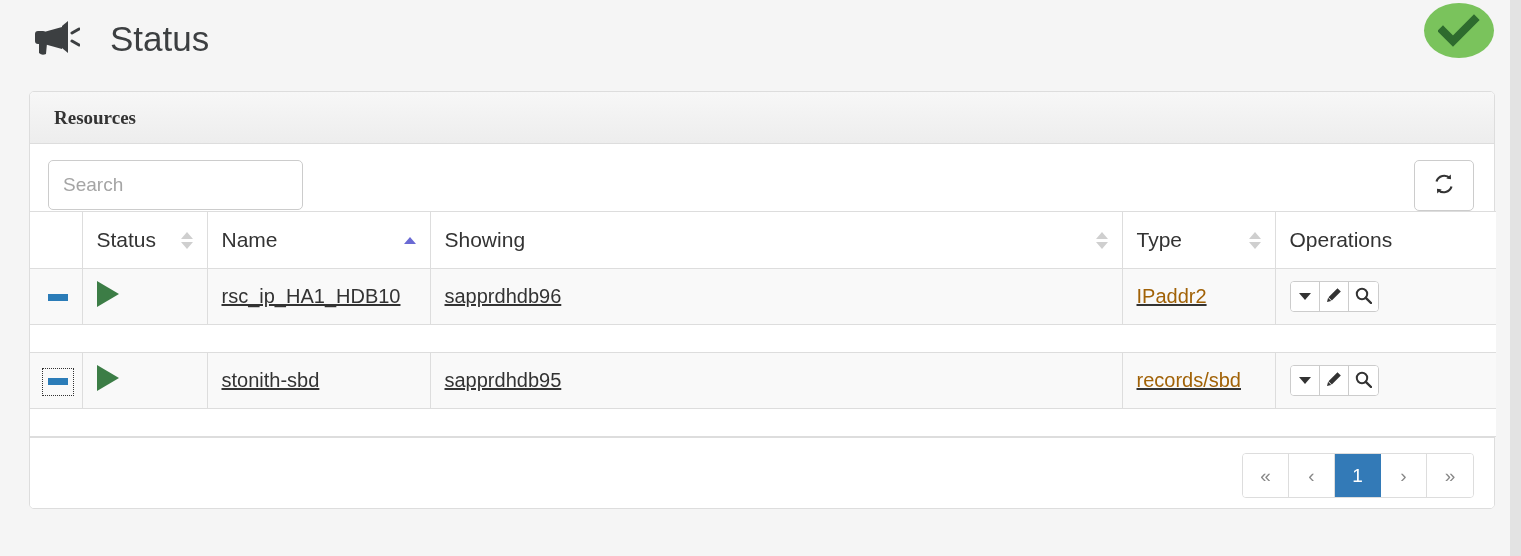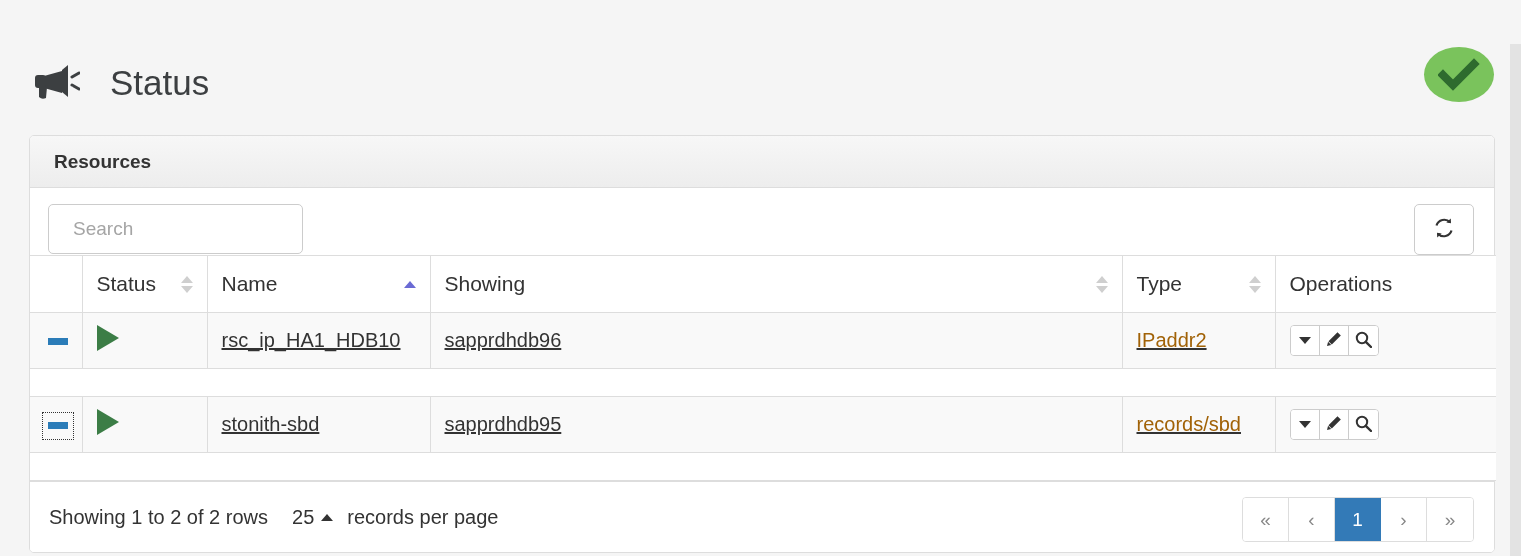--- a/index.html
+++ b/index.html
@@ -8,21 +8,20 @@
     width: 1521px; height: 556px;
     background: #f5f5f5;
     font-family: "Liberation Sans", sans-serif;
     color: #333;
     overflow: hidden;
   }
   .page {
     position: relative;
     width: 1521px; height: 447px;
     background: #f5f5f5;
-    margin-top: 44px;
   }
 
   
   .page-header {
     position: absolute;
     left: 0; top: 0;
     width: 1511px; height: 76px;
     display: flex;
     align-items: center;
     padding-left: 30px;
@@ -60,40 +59,41 @@
     border-radius: 5px;
   }
   .panel-heading {
     height: 52px;
     background: linear-gradient(to bottom, #f7f7f7 0%, #ededed 100%);
     border-bottom: 1px solid #dddddd;
     border-radius: 4px 4px 0 0;
     display: flex;
     align-items: center;
     padding-left: 24px;
+    font-family: Liberation Serif, serif;
   }
   .panel-title {
     font-size: 19px;
     font-weight: bold;
     color: #333333;
   }
   .panel-body { padding: 0; }
 
   
   .toolbar {
     position: relative;
     height: 67px;
     padding: 16px 20px 0 18px;
   }
   .search-input {
     width: 255px;
     height: 50px;
     border: 1px solid #cccccc;
     border-radius: 5px;
-    padding: 0 24px;
+    padding: 0 14px;
     font-size: 19px;
     font-family: "Liberation Sans", sans-serif;
     color: #555;
     background: #fff;
     outline: none;
   }
   .search-input::placeholder { color: #a5a5a5; }
   .refresh-button {
     position: absolute;
     right: 20px; top: 16px;
@@ -503,28 +503,20 @@
           </tr>
 
           <tr class="detail-row">
             <td colspan="6"></td>
           </tr>
 
         </tbody>
       </table>
 
       <div class="panel-footer">
-        <div class="pagination-detail">
-          <span class="showing-text">Showing 1 to 2 of 2 rows</span>
-          <span class="page-size-dropdown">
-            <span class="page-size-value">25</span>
-            <span class="dropup-caret"></span>
-          </span>
-          <span>records per page</span>
-        </div>
         <div class="pagination">
           <button>«</button>
           <button>‹</button>
           <button class="active">1</button>
           <button>›</button>
           <button>»</button>
         </div>
       </div>
 
     </div>

